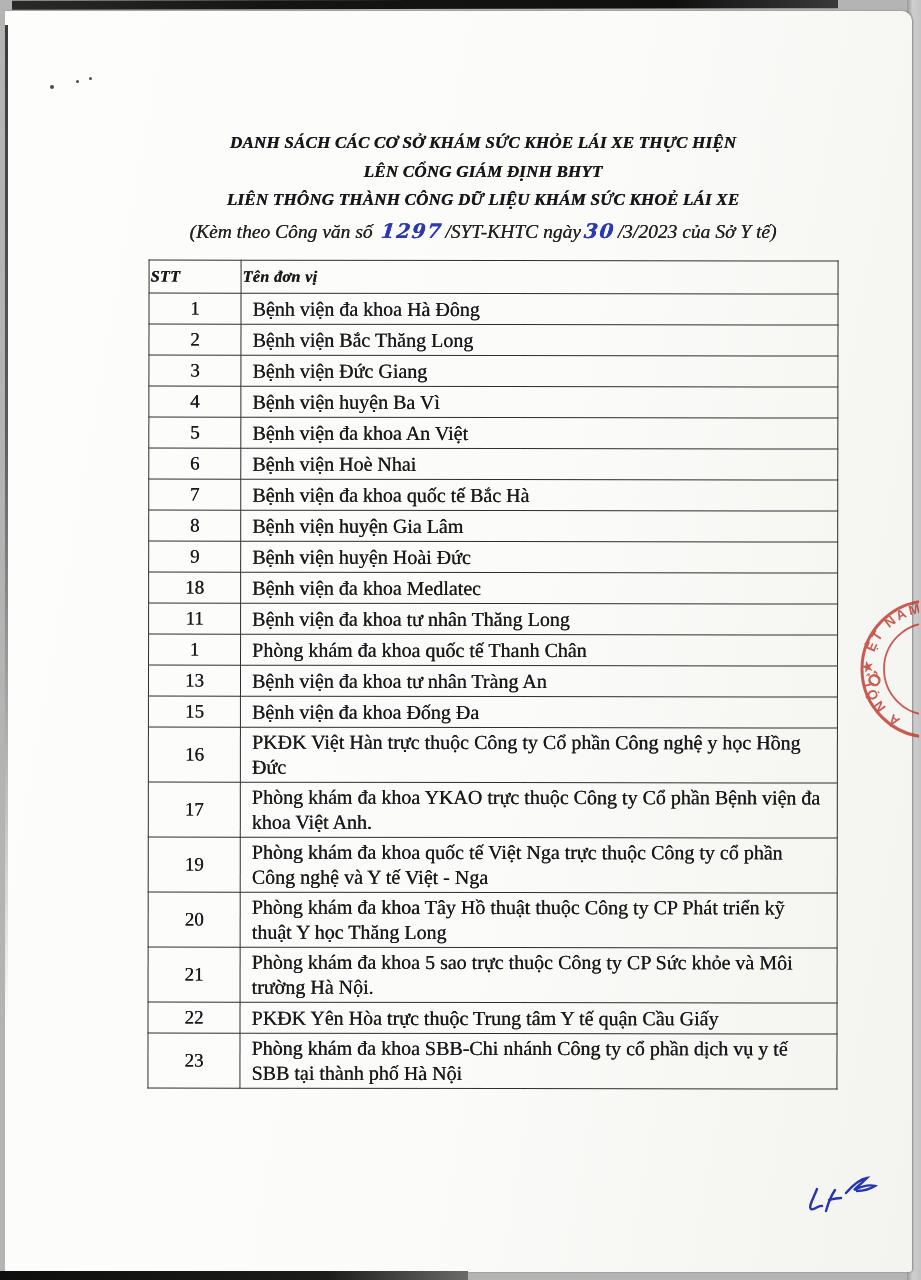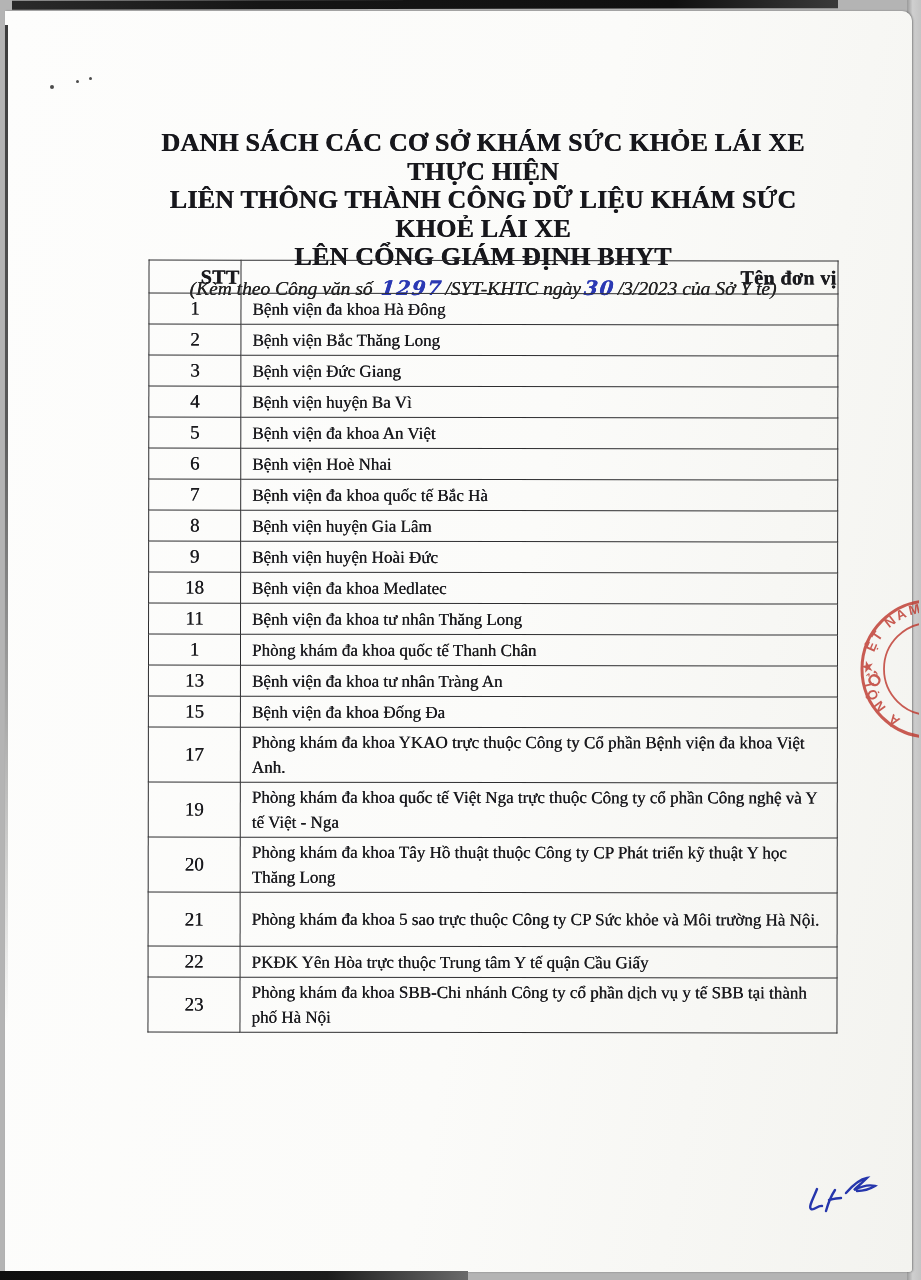--- a/index.html
+++ b/index.html
@@ -33,51 +33,52 @@
     position:absolute;left:0;top:14px;width:3px;height:1000px;
     background:linear-gradient(180deg,#3c3c3c,#5a5a5a 40%,rgba(120,120,120,0) 100%);
   }
   .speck{position:absolute;background:#4c4c4c;border-radius:50%;}
   
   .title-block{
     position:absolute;left:128px;top:118px;width:700px;text-align:center;
     color:#17171c;
   }
   .title-line{
-    font-weight:bold;font-size:26px;line-height:28.5px;letter-spacing:.2px;
+    font-weight:bold;font-size:17px;line-height:28.5px;letter-spacing:.2px;
     text-shadow:.4px 0 0 currentColor;
+    font-style:italic;
   }
   .subtitle{
     margin-top:4px;font-style:italic;font-size:19.5px;color:#222;
     text-shadow:.2px 0 0 currentColor;white-space:nowrap;
   }
   .hand{
     color:#2b39b3;font-weight:bold;font-style:italic;letter-spacing:1.5px;
     font-family:"DejaVu Serif",serif;font-size:20px;margin:0 3px;
     transform:skewX(-6deg);display:inline-block;
   }
   .sp{display:inline-block;width:5px;}
   
   .doc-table{
     position:absolute;left:143px;top:249px;width:690px;
     border-collapse:collapse;table-layout:fixed;
     color:#1a1a1e;transform:rotate(0.08deg);
   }
   .doc-table col.c-stt{width:92px;}
   .doc-table th,.doc-table td{border:1.6px solid #2e2e30;}
   .doc-table th{
-    font-size:20px;font-weight:bold;height:30px;text-align:right;
-    letter-spacing:.4px;text-shadow:.4px 0 0 currentColor;
+    font-size:16px;font-weight:bold;height:30px;text-align:left;
+    letter-spacing:.4px;text-shadow:.4px 0 0 currentColor;font-style:italic;
   }
   .doc-table td.stt{
     text-align:center;font-size:19px;vertical-align:middle;
     text-shadow:.3px 0 0 currentColor;
   }
   .doc-table td.name{
-    font-size:17px;line-height:25px;padding:2px 16px 2px 11px;
+    font-size:20px;line-height:25px;padding:2px 16px 2px 11px;
     vertical-align:middle;text-shadow:.3px 0 0 currentColor;
   }
   .doc-table tr.row{height:31px;}
   .doc-table tr.row.tall{height:54px;}
   
   .stamp-clip{
     position:absolute;left:840px;top:576px;width:74px;height:162px;
     overflow:hidden;pointer-events:none;
   }
   .stamp-clip svg{opacity:.82;}
@@ -92,22 +93,22 @@
 
 <div class="page">
   <div class="page-left-edge"></div>
 
   <div class="speck" style="left:45px;top:74px;width:4px;height:4px;"></div>
   <div class="speck" style="left:71px;top:69px;width:3px;height:3px;"></div>
   <div class="speck" style="left:84px;top:66px;width:3px;height:3px;"></div>
 
   <div class="title-block">
     <div class="title-line">DANH SÁCH CÁC CƠ SỞ KHÁM SỨC KHỎE LÁI XE THỰC HIỆN</div>
+    <div class="title-line">LÊN CỔNG GIÁM ĐỊNH BHYT</div>
     <div class="title-line">LIÊN THÔNG THÀNH CÔNG DỮ LIỆU KHÁM SỨC KHOẺ LÁI XE</div>
-    <div class="title-line">LÊN CỔNG GIÁM ĐỊNH BHYT</div>
     <div class="subtitle"><span>(Kèm theo Công văn số</span><span class="sp"></span><span class="hand">1297</span><span>/SYT-KHTC ngày</span><span class="hand">30</span><span>/3/2023 của Sở Y tế)</span></div>
   </div>
 
   <table class="doc-table">
     <colgroup>
         <col class="c-stt">
         <col>
       </colgroup>
     <thead>
       <tr>
@@ -164,20 +165,24 @@
           <td class="stt">1</td>
           <td class="name">Phòng khám đa khoa quốc tế Thanh Chân</td>
         </tr>
         <tr class="row">
           <td class="stt">13</td>
           <td class="name">Bệnh viện đa khoa tư nhân Tràng An</td>
         </tr>
         <tr class="row">
           <td class="stt">15</td>
           <td class="name">Bệnh viện đa khoa Đống Đa</td>
+        </tr>
+        <tr class="row tall">
+          <td class="stt">16</td>
+          <td class="name">PKĐK Việt Hàn trực thuộc Công ty Cổ phần Công nghệ y học Hồng Đức</td>
         </tr>
         <tr class="row tall">
           <td class="stt">17</td>
           <td class="name">Phòng khám đa khoa YKAO trực thuộc Công ty Cổ phần Bệnh viện đa khoa Việt Anh.</td>
         </tr>
         <tr class="row tall">
           <td class="stt">19</td>
           <td class="name">Phòng khám đa khoa quốc tế Việt Nga trực thuộc Công ty cổ phần Công nghệ và Y tế Việt - Nga</td>
         </tr>
         <tr class="row tall">

